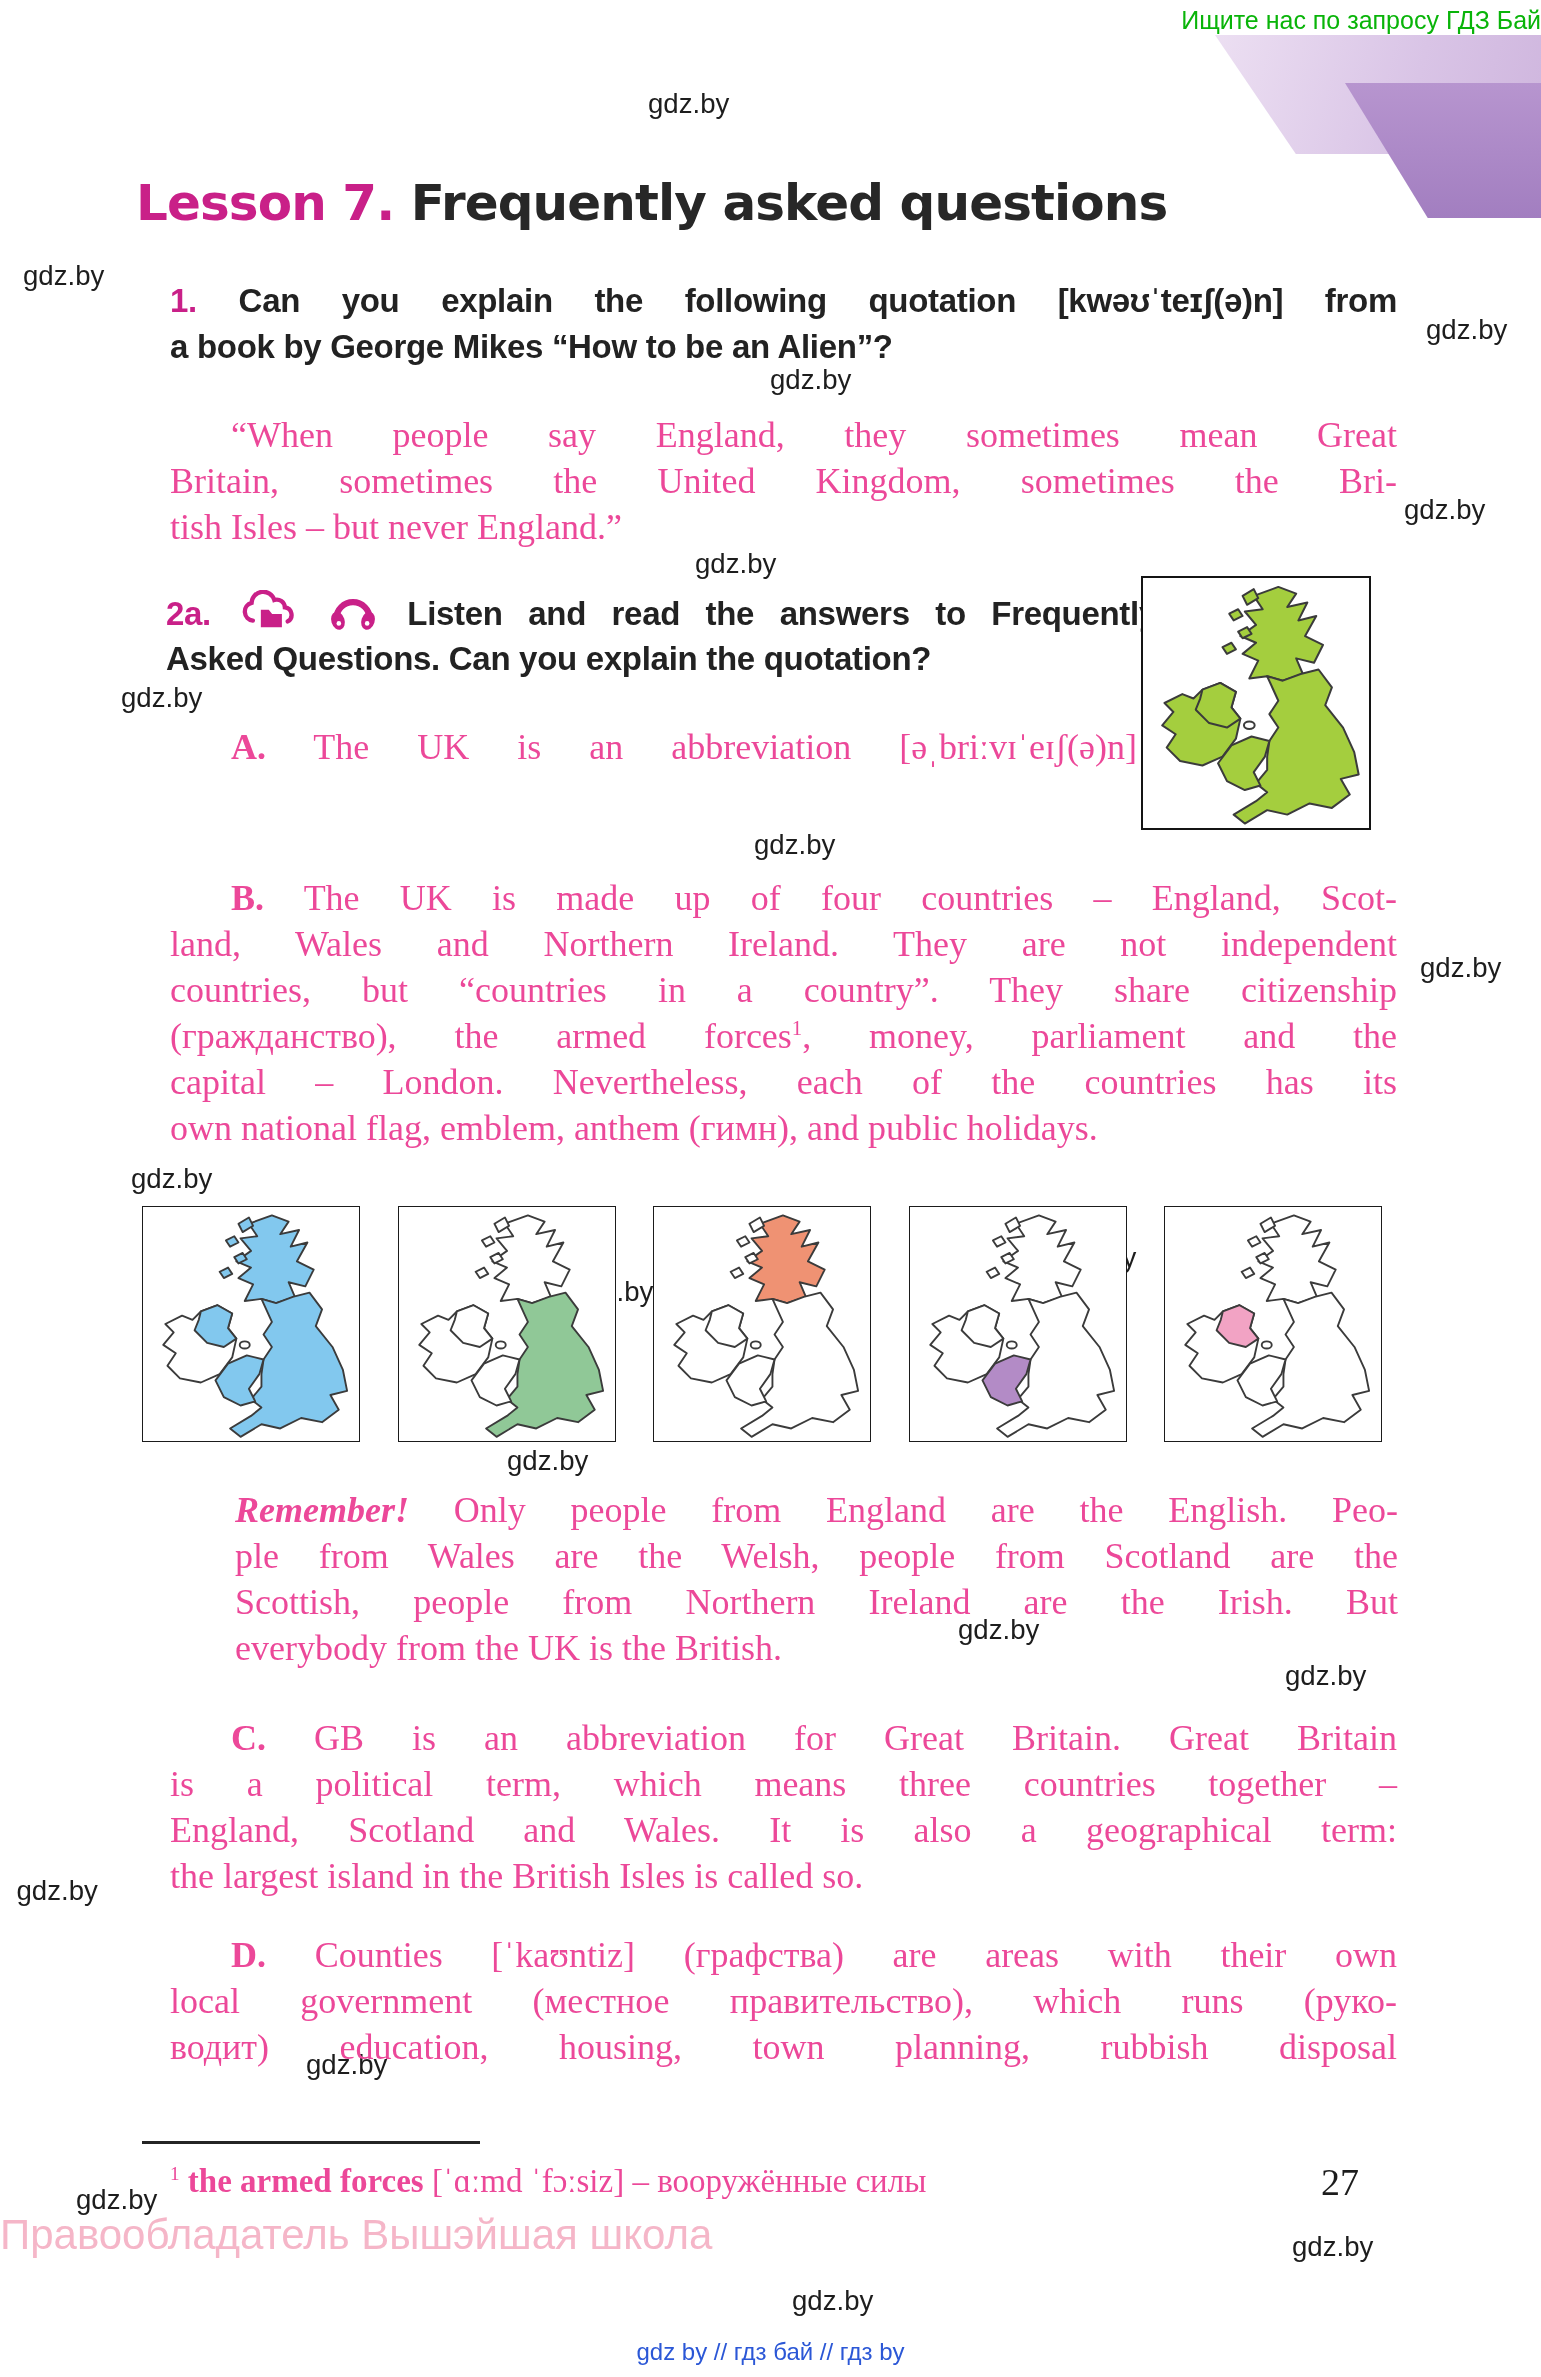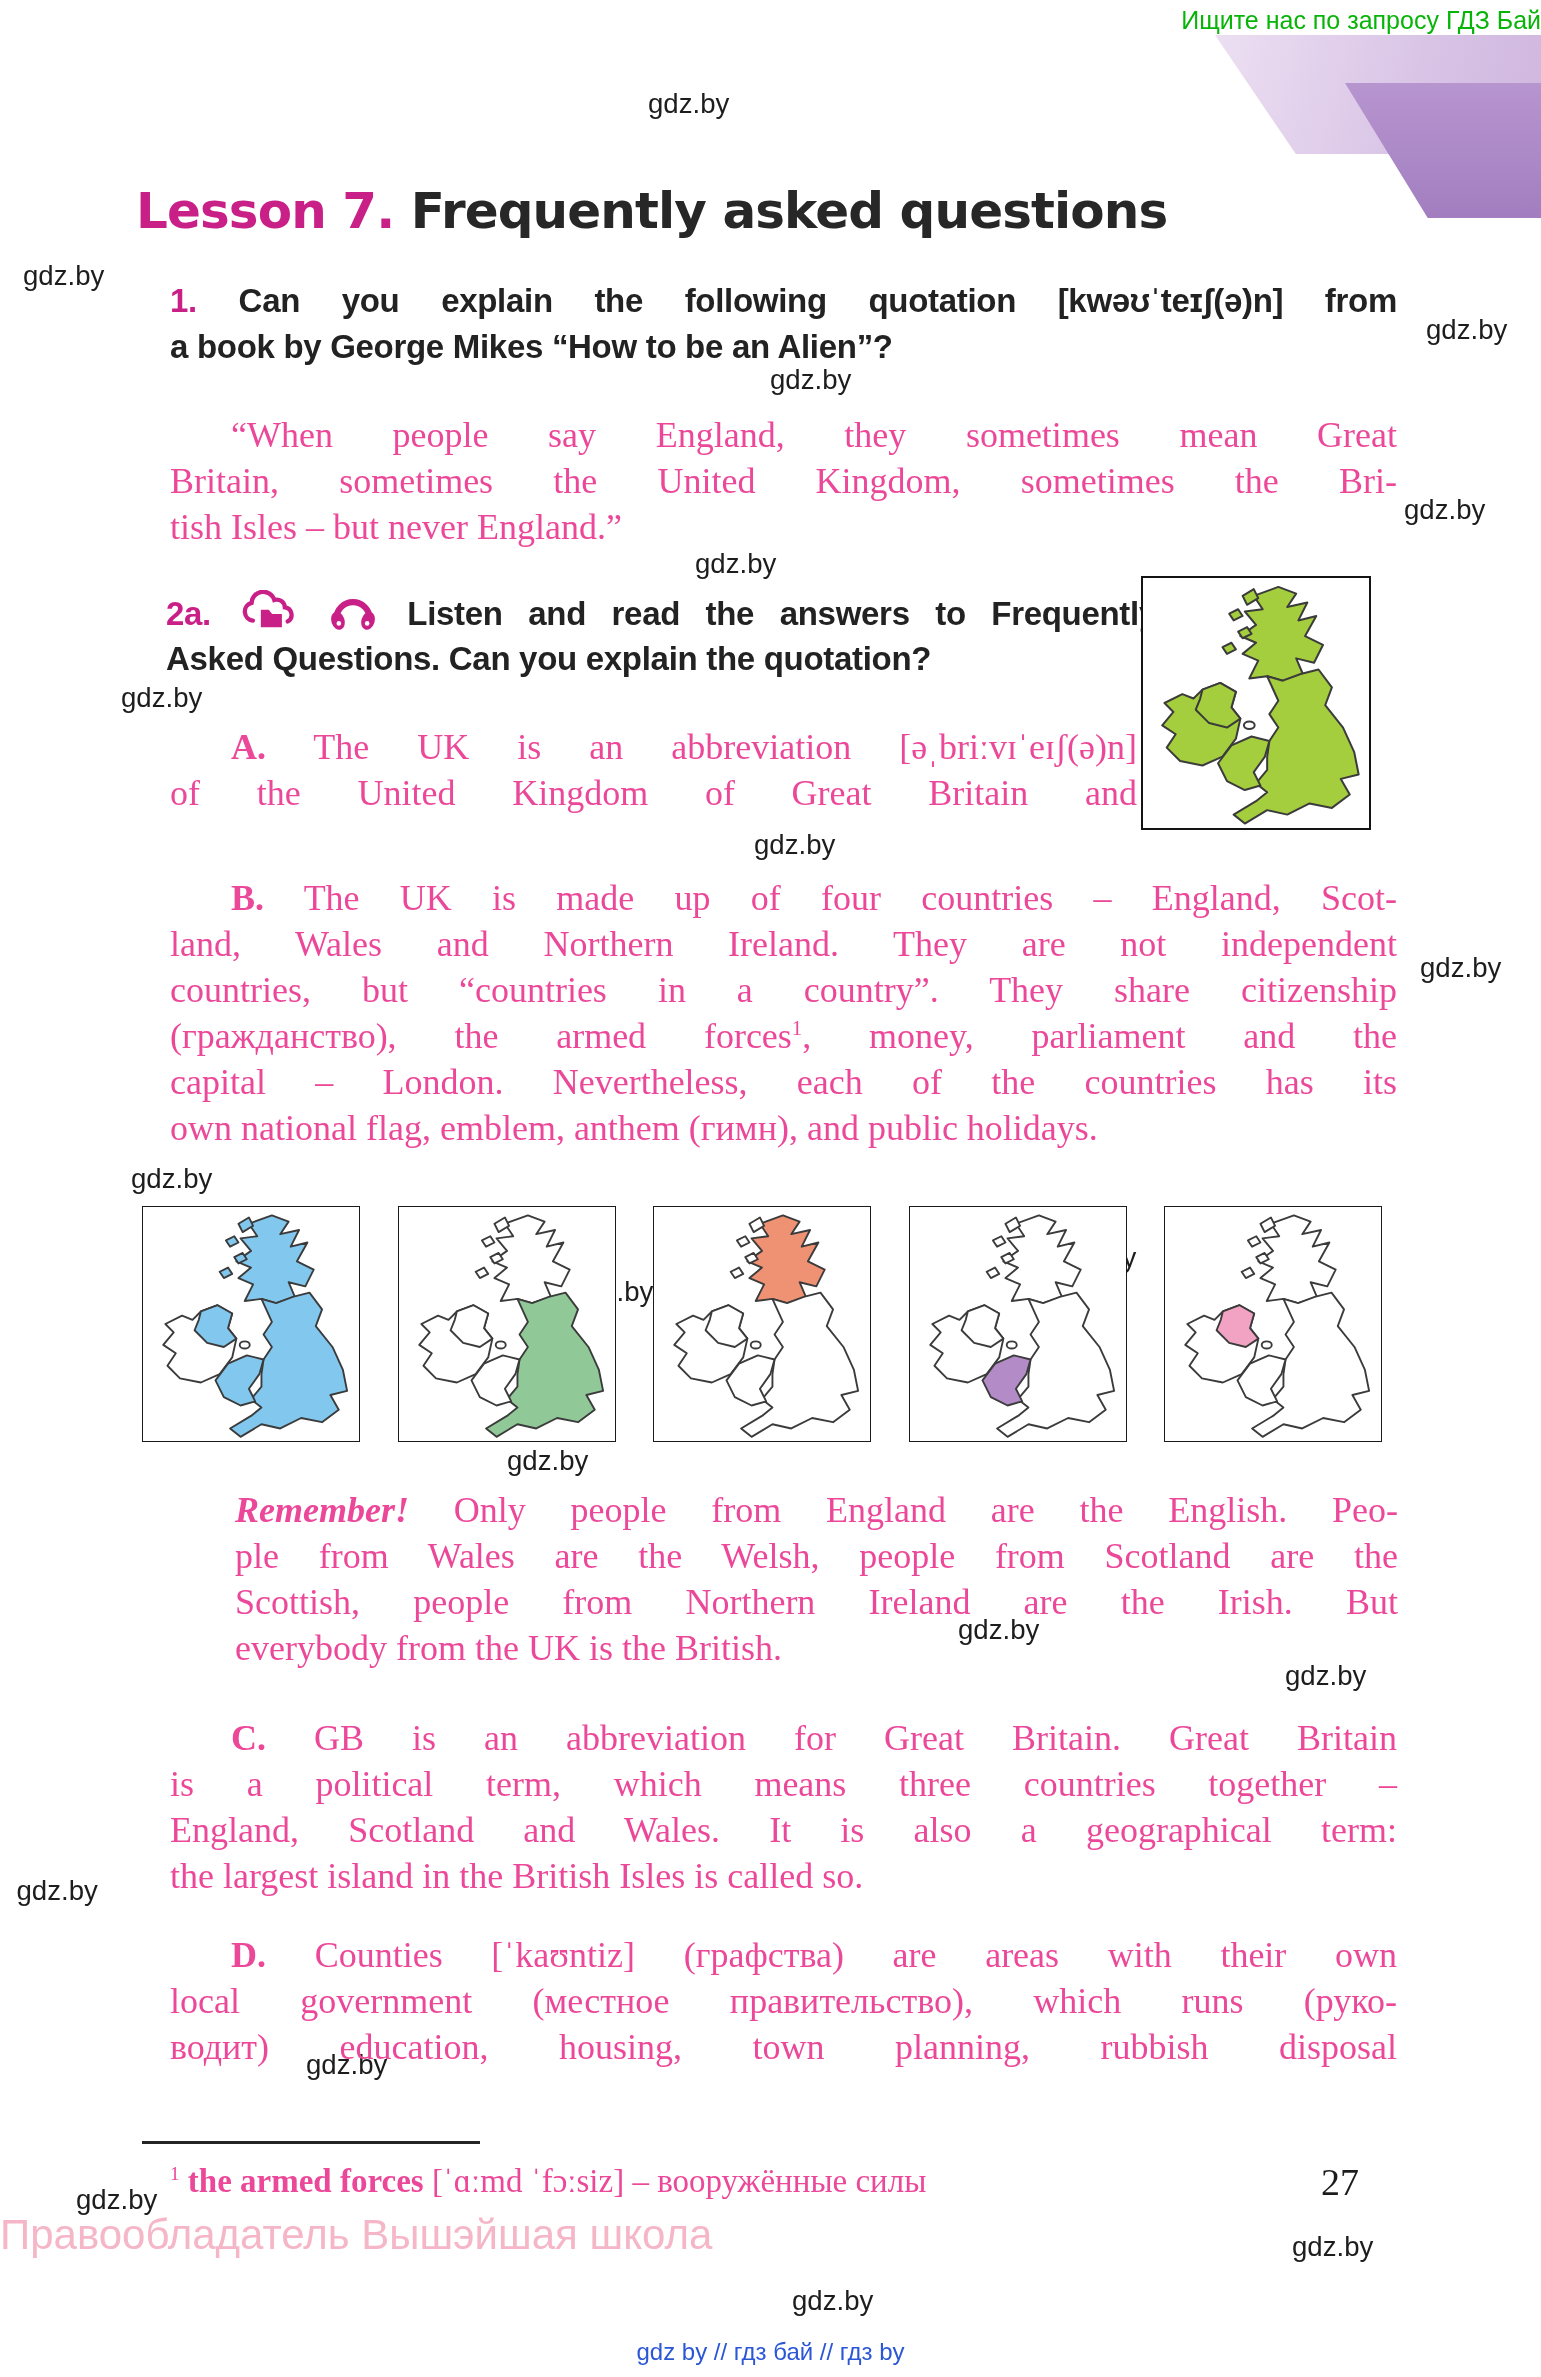--- a/index.html
+++ b/index.html
@@ -9,21 +9,21 @@
   
   .deco-light{position:absolute;left:1215px;top:35px;width:326px;height:119px;
       background:linear-gradient(105deg,#ecdff2 0%,#d9c4e6 60%,#cfb6de 100%);
       -webkit-clip-path:polygon(0 0,100% 0,100% 100%,24.8% 100%);clip-path:polygon(0 0,100% 0,100% 100%,24.8% 100%);}
   .deco-dark{position:absolute;left:1345px;top:83px;width:197px;height:135px;
       background:linear-gradient(180deg,#b795cf 0%,#a27ec0 100%);
       -webkit-clip-path:polygon(0 0,100% 0,100% 100%,42% 100%);clip-path:polygon(0 0,100% 0,100% 100%,42% 100%);}
   
   .banner{position:absolute;top:5.5px;left:0;right:0;text-align:right;
       font-family:"Liberation Sans",sans-serif;font-size:25px;color:var(--green);}
-  .title{position:absolute;left:136px;top:182px;white-space:nowrap;
+  .title{position:absolute;left:136px;top:174px;white-space:nowrap;
       font-family:"DejaVu Sans",sans-serif;font-weight:bold;font-size:50px;letter-spacing:-0.9px;color:#272727;}
   .magenta{color:var(--magenta);}
   .sansb{font-family:"Liberation Sans",sans-serif;font-weight:bold;font-size:33px;letter-spacing:-0.3px;color:#222;}
   .serif{font-size:36px;color:#ec4899;}
   .ln{height:46px;line-height:46px;}
   .jl{text-align:justify;text-align-last:justify;}
   .ind{text-indent:61px;}
   .wm{position:absolute;font-family:"Liberation Sans",sans-serif;font-size:27.6px;color:#1d1d1d;white-space:nowrap;}
   .mapbox{position:absolute;border:1.8px solid #1b1b1b;background:#fff;box-sizing:border-box;}
   .heromap{position:absolute;left:1141px;top:576px;width:230px;height:254px;border:2.8px solid #141414;background:#fff;box-sizing:border-box;}
@@ -118,21 +118,20 @@
         <path d="M44,8 l5,-3 l2,4 l-5,3 Z" fill="#a4ce3e" stroke="#3b3b3b" stroke-width="0.9" stroke-linejoin="round"></path>
         <path d="M38,16 l4,-2 l2,3 l-4,2 Z" fill="#a4ce3e" stroke="#3b3b3b" stroke-width="0.9" stroke-linejoin="round"></path>
         <path d="M42,24 l4,-2 l2,3 l-4,2 Z" fill="#a4ce3e" stroke="#3b3b3b" stroke-width="0.9" stroke-linejoin="round"></path>
         <path d="M35,31 l4,-2 l2,3 l-4,2 Z" fill="#a4ce3e" stroke="#3b3b3b" stroke-width="0.9" stroke-linejoin="round"></path>
         <path d="M44.6,66 a2.4,1.7 0 1 0 4.8,0 a2.4,1.7 0 1 0 -4.8,0 Z" fill="#ffffff" stroke="#3b3b3b" stroke-width="0.9"></path>
       </svg>
     </div>
 
   <div class="abs serif" style="left:142px;top:724px;width:967px">
     <div class="ln jl ind"><b class="lbl">A.</b> <span>The UK is an abbreviation [əˌbriːvɪˈeɪʃ(ə)n]</span></div>
-    <div class="ln jl">of the United Kingdom of Great Britain and</div>
   </div>
 
   <div class="abs serif" style="left:142px;top:875px;width:1227px">
     <div class="ln jl ind"><b class="lbl">B.</b> <span>The UK is made up of four countries – England, Scot-</span></div>
     <div class="ln jl">land, Wales and Northern Ireland. They are not independent</div>
     <div class="ln jl">countries, but “countries in a country”. They share citizenship</div>
     <div class="ln jl"><span>(гражданство), the armed forces</span><sup>1</sup><span>, money, parliament and the</span></div>
     <div class="ln jl">capital – London. Nevertheless, each of the countries has its</div>
     <div class="ln">own national flag, emblem, anthem (гимн), and public holidays.</div>
   </div>

